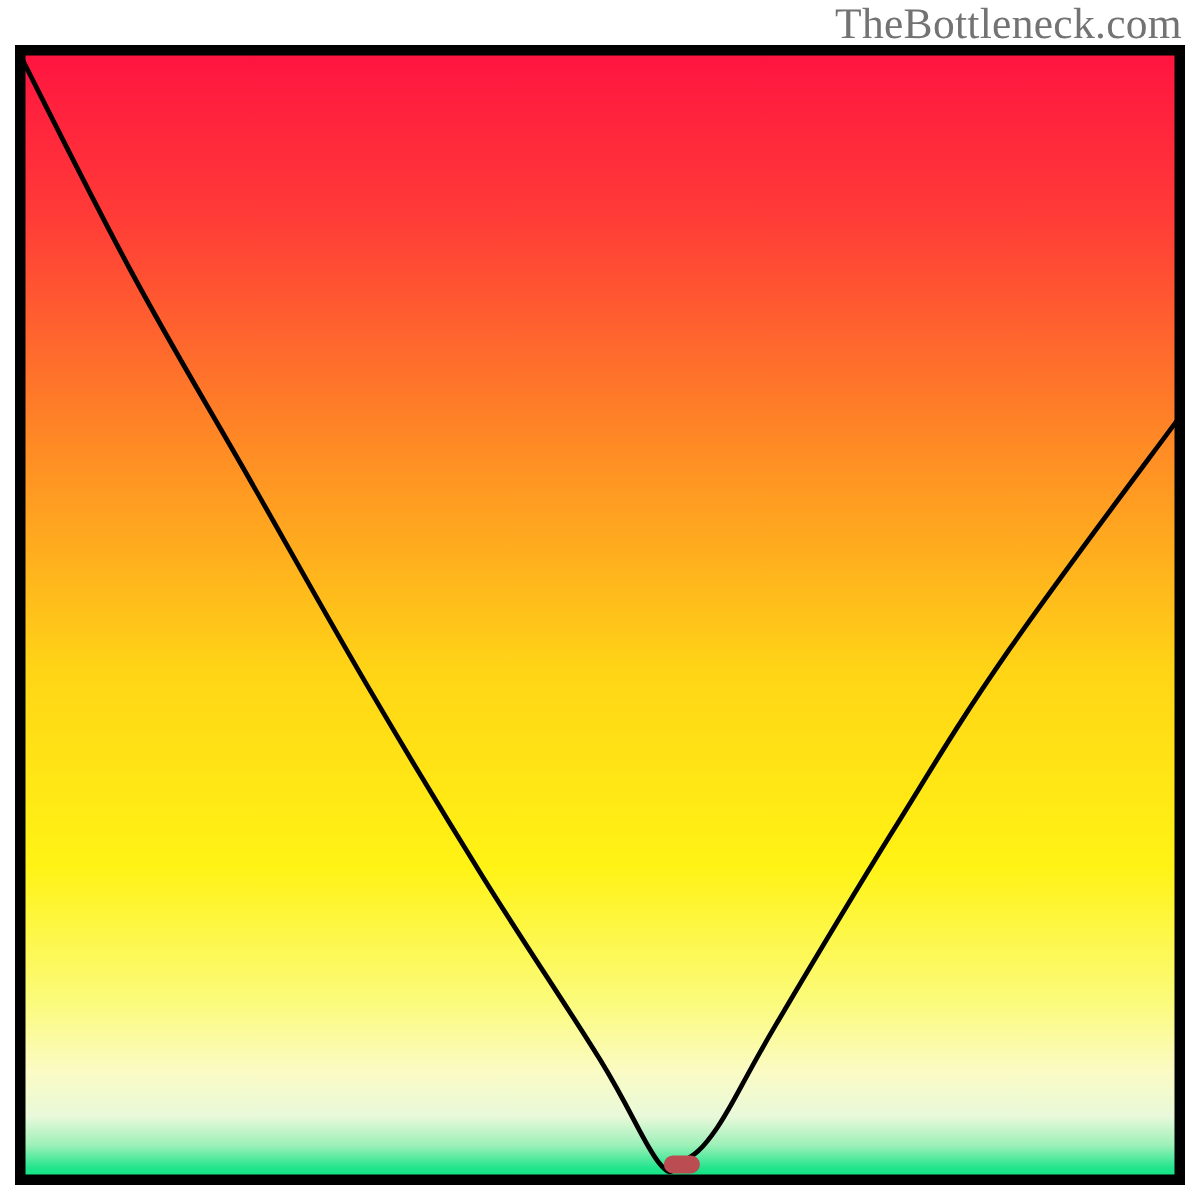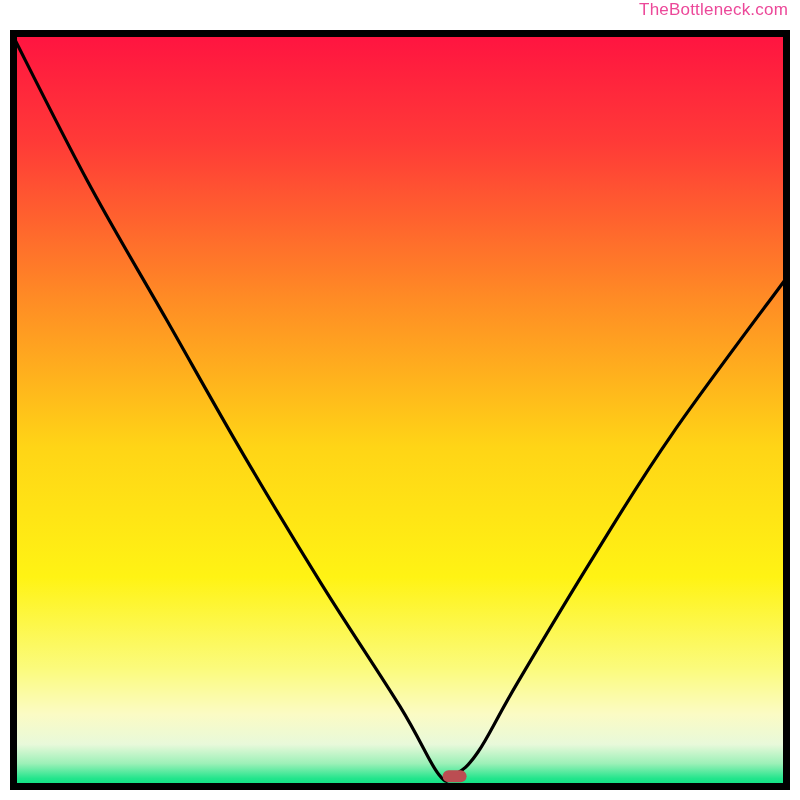--- a/index.html
+++ b/index.html
@@ -12,24 +12,24 @@
   }
   .stage {
     position: relative;
     width: 800px;
     height: 800px;
   }
   .attribution {
     position: absolute;
     top: 0px;
     right: 12px;
-    font-family: Liberation Sans, sans-serif;
-    font-size: 17px;
+    font-family: Liberation Serif, serif;
+    font-size: 29px;
     font-weight: 500;
-    color: #ec4899;
+    color: #737373;
     letter-spacing: 0.2px;
   }
   .plot {
     position: absolute;
     left: 10px;
     top: 30px;
     width: 780px;
     height: 760px;
   }
   .plot-svg {

